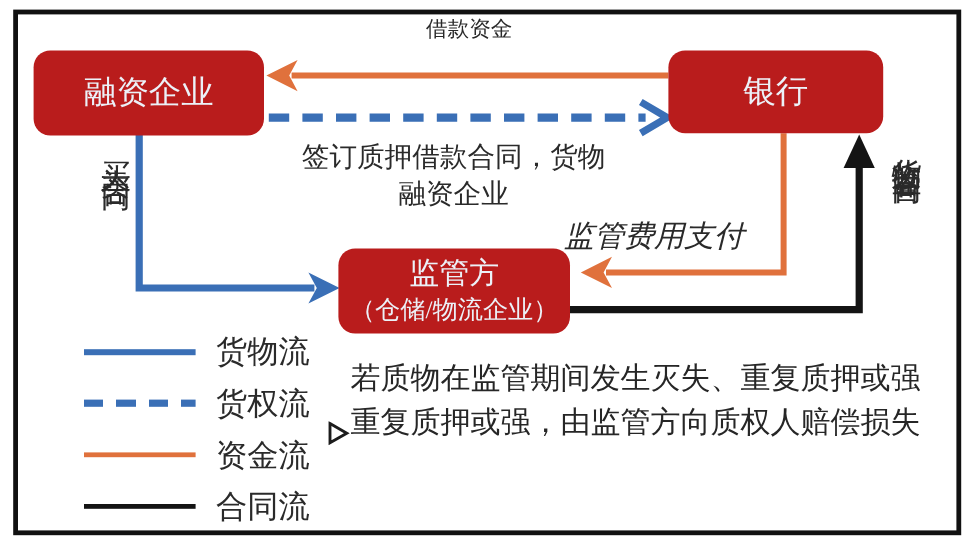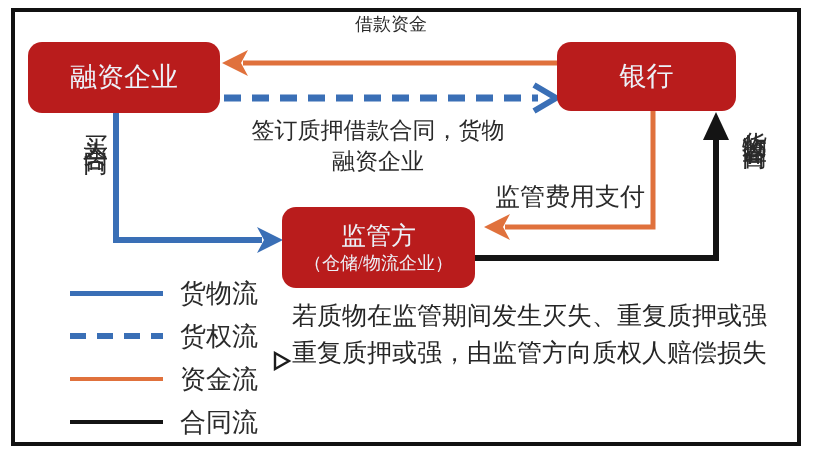--- a/index.html
+++ b/index.html
@@ -17,27 +17,27 @@
   }
   .connectors{position:absolute;left:0;top:0;width:814px;height:456px;}
   .node{
     position:absolute;display:flex;flex-direction:column;
     align-items:center;justify-content:center;
     background:#b91c1c;color:#ECF1F8;border-radius:14px;
     text-align:center;line-height:1.15;
   }
   .node-financing{left:28px;top:42px;width:192px;height:71px;font-size:27px;}
   .node-bank{left:557px;top:42px;width:179px;height:69px;font-size:27px;}
-  .node-supervisor{left:282px;top:207px;width:193px;height:81px;}
+  .node-supervisor{left:282px;top:207px;width:193px;height:71px;}
   .node-supervisor .l1{font-size:25px;}
-  .node-supervisor .l2{font-size:18px;margin-top:2px;white-space:nowrap;}
+  .node-supervisor .l2{font-size:21px;margin-top:2px;white-space:nowrap;}
   .edge-label{position:absolute;color:#2a2a2a;white-space:nowrap;}
   .lbl-loan{left:291px;top:12px;width:200px;text-align:center;font-size:18px;}
   .lbl-pledge{left:228px;top:115px;width:300px;text-align:center;font-size:23px;line-height:31px;}
-  .lbl-fee{left:470px;top:180px;width:200px;text-align:center;font-size:25px;}
+  .lbl-fee{left:470px;top:180px;width:200px;text-align:left;font-size:25px;font-style:italic;}
   .vtext{
     position:absolute;writing-mode:vertical-rl;text-orientation:upright;
     font-size:25px;color:#2a2a2a;white-space:nowrap;
   }
   .vtext-sales{left:79px;top:115px;letter-spacing:6px;}
   .vtext-goods{left:738px;top:112px;letter-spacing:3px;}
   .legend-row{position:absolute;left:70px;height:32px;display:flex;align-items:center;}
   .legend-row .swatch{width:93px;flex:0 0 93px;}
   .legend-row .lab{margin-left:17px;font-size:26px;color:#2a2a2a;}
   .sw-blue-solid{height:5px;background:#3A6FB6;}

